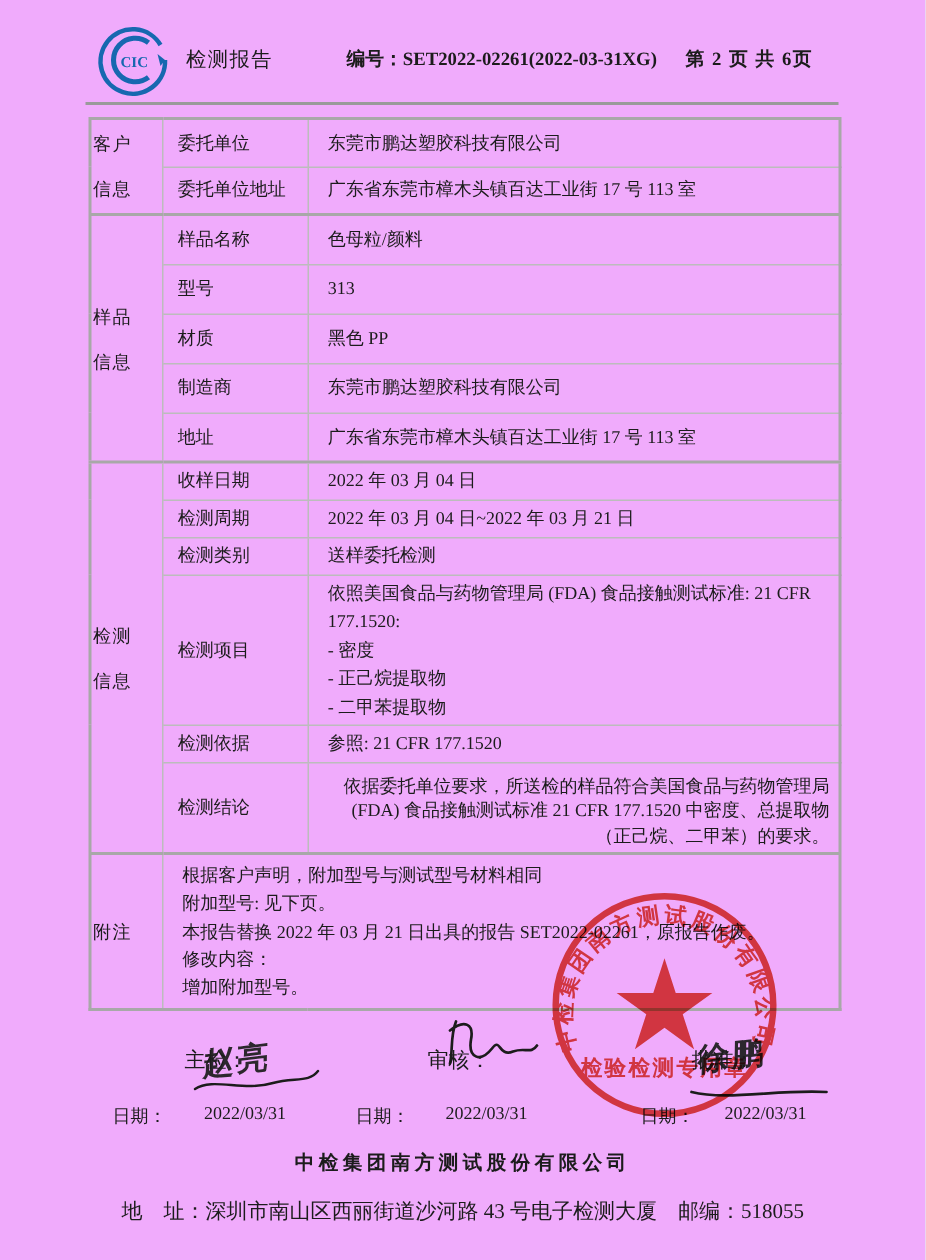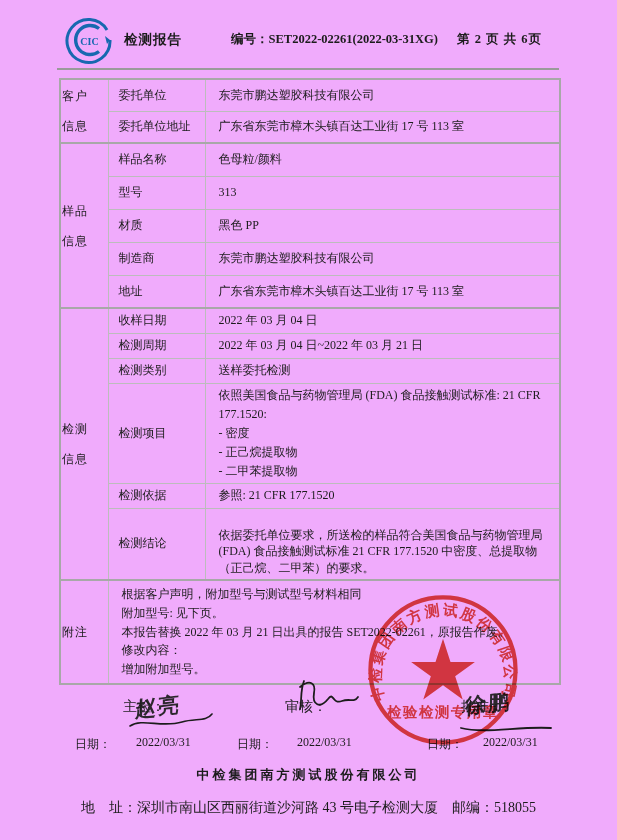--- a/index.html
+++ b/index.html
@@ -3,38 +3,38 @@
 <meta charset="utf-8">
 <style>
   html,body{margin:0;padding:0;background:#e8e8e8;}
   .page{
     position:relative;width:617px;height:840px;background:#f0abfc;
     font-family:"Liberation Serif","DejaVu Serif",serif;color:#1c1c1c;
     overflow:hidden;margin:0 auto;
   }
   
   .logo{position:absolute;left:64px;top:15px;width:50px;height:50px;}
-  .hdr-title{position:absolute;left:124px;top:31px;font-size:13.5px;font-weight:bold;letter-spacing:1px;}
+  .hdr-title{position:absolute;left:124px;top:31px;font-size:13.5px;font-weight:normal;letter-spacing:1px;}
   .hdr-no{position:absolute;left:231px;top:31px;font-size:12.5px;font-weight:bold;}
   .hdr-page{position:absolute;left:457px;top:31px;font-size:12.5px;font-weight:bold;letter-spacing:1px;}
   .hdr-rule{position:absolute;left:57px;top:68px;width:502px;height:0;border-top:2px solid #9a9a9a;}
   
   table.report{
     position:absolute;left:59px;top:78px;width:500px;
     border-collapse:collapse;table-layout:fixed;
     font-size:12px;
   }
   table.report{border:2px solid #a8a8a8;}
   table.report td{border:1px solid #bcbcbc;vertical-align:middle;overflow:hidden;}
   tr.sec-start td{border-top:2px solid #a8a8a8;}
   col.c-sec{width:48px;}col.c-field{width:97px;}col.c-val{width:355px;}
   td.sec-label{white-space:pre-line;line-height:30px;letter-spacing:1px;}
   td.field{padding:2px 4px 2px 10px;}
   td.val{padding:2px 6px 2px 13px;white-space:pre-line;line-height:19px;}
-  td.val-tight{line-height:16.5px;padding-top:18px;padding-bottom:3px;}
+  td.val-tight{line-height:16.5px;padding-top:7px;padding-bottom:3px;text-align:right;}
   td.notes{padding:4px 4px 4px 13px;white-space:pre-line;line-height:18.8px;}
   tr.h32{height:32px;}tr.h33{height:33px;}tr.h25{height:25px;}
   tr.h96{height:96px;}tr.h45{height:45px;}tr.h94{height:94px;}
   
   .sig-label{position:absolute;font-size:14px;z-index:2;margin-left:48px;}
   .sig-name{position:absolute;font-size:21px;font-weight:bold;transform:rotate(-7deg) skewX(-8deg);z-index:3;opacity:.92;letter-spacing:2px;}
   .sig-squiggle{position:absolute;z-index:3;}
   .date-label{position:absolute;font-size:12px;z-index:2;}
   .date-val{position:absolute;font-size:12px;z-index:2;}
   

